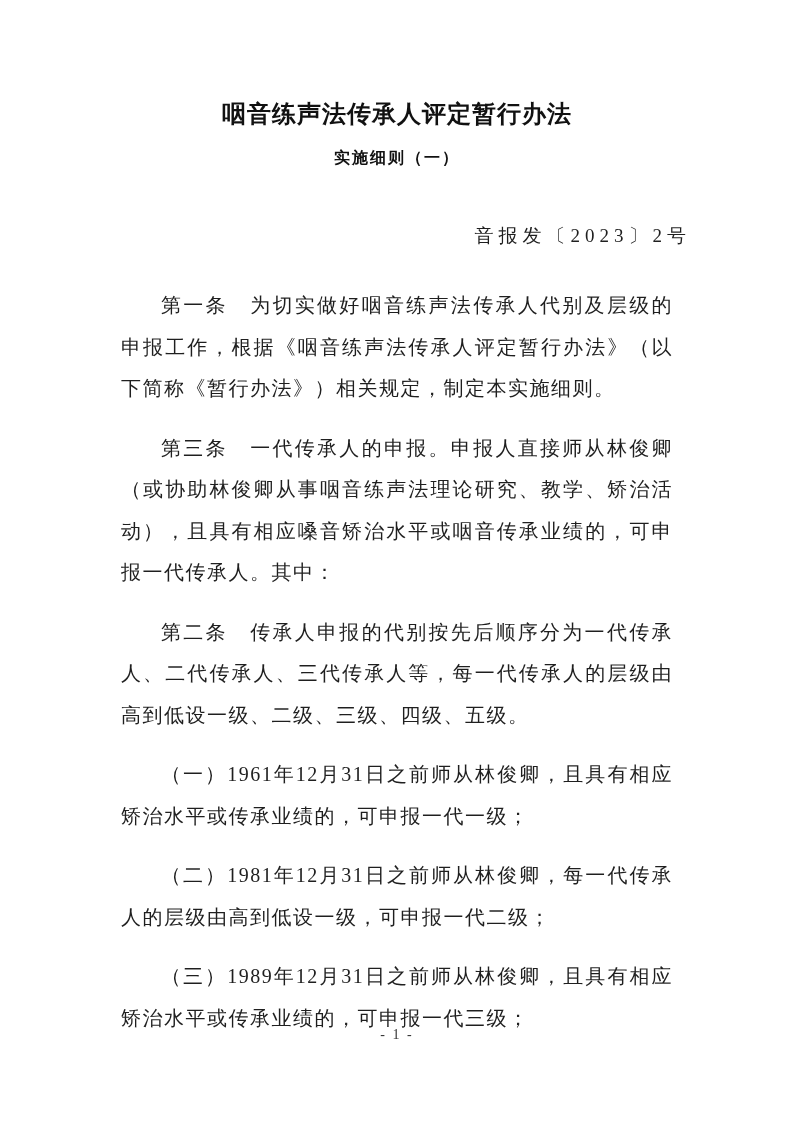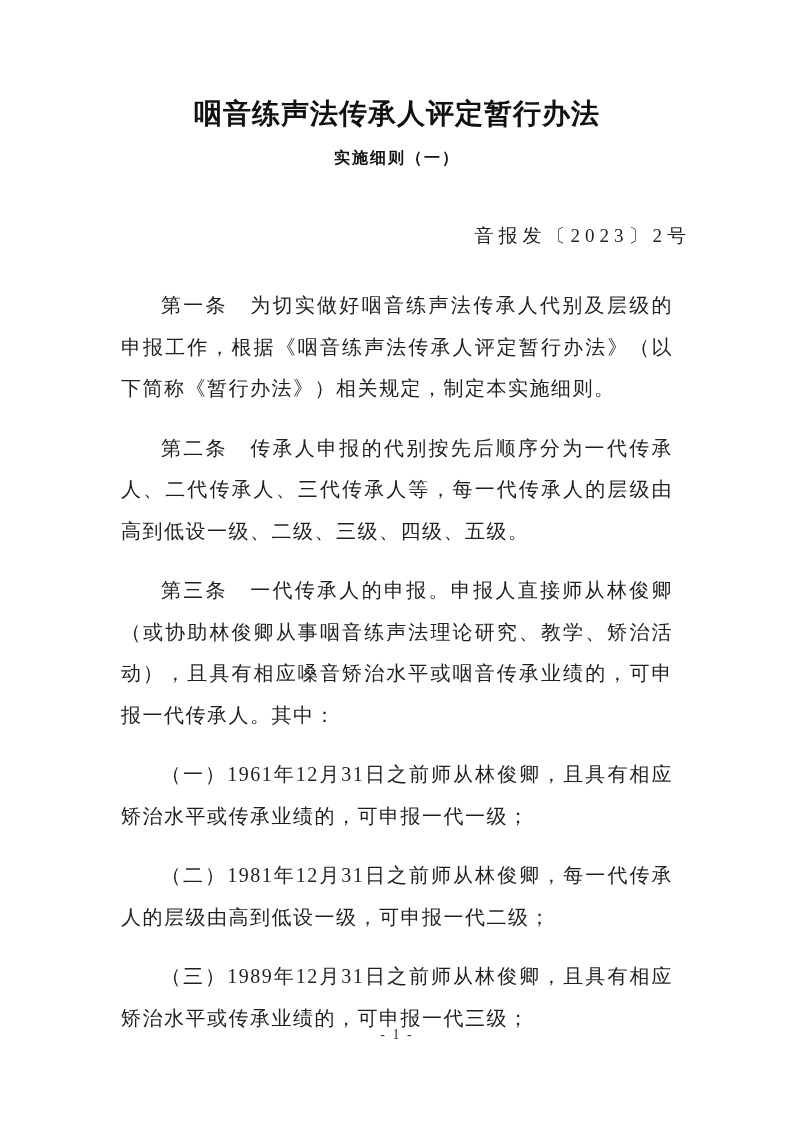--- a/index.html
+++ b/index.html
@@ -23,21 +23,21 @@
     background: #ffffff;
   }
   .title {
     margin: 0;
     text-align: center;
     font-weight: 700;
     color: #111111;
   }
   .title .line1 {
     display: block;
-    font-size: 28px;
+    font-size: 24px;
     line-height: 44px;
     letter-spacing: 1px;
   }
   .title .line2 {
     display: block;
     font-size: 16px;
     line-height: 44px;
     letter-spacing: 2px;
   }
   .doc-number {
@@ -78,22 +78,22 @@
 
   <h1 class="title">
     <span class="line1">咽音练声法传承人评定暂行办法</span>
     <span class="line2">实施细则（一）</span>
   </h1>
 
   <div class="doc-number">音报发〔2023〕2号</div>
 
   <div class="doc-body">
     <p>第一条　为切实做好咽音练声法传承人代别及层级的申报工作，根据《咽音练声法传承人评定暂行办法》（以下简称《暂行办法》）相关规定，制定本实施细则。</p>
+    <p>第三条　一代传承人的申报。申报人直接师从林俊卿（或协助林俊卿从事咽音练声法理论研究、教学、矫治活动），且具有相应嗓音矫治水平或咽音传承业绩的，可申报一代传承人。其中：</p>
     <p>第二条　传承人申报的代别按先后顺序分为一代传承人、二代传承人、三代传承人等，每一代传承人的层级由高到低设一级、二级、三级、四级、五级。</p>
-    <p>第三条　一代传承人的申报。申报人直接师从林俊卿（或协助林俊卿从事咽音练声法理论研究、教学、矫治活动），且具有相应嗓音矫治水平或咽音传承业绩的，可申报一代传承人。其中：</p>
     <p>（一）1961年12月31日之前师从林俊卿，且具有相应矫治水平或传承业绩的，可申报一代一级；</p>
     <p>（二）1981年12月31日之前师从林俊卿，每一代传承人的层级由高到低设一级，可申报一代二级；</p>
     <p>（三）1989年12月31日之前师从林俊卿，且具有相应矫治水平或传承业绩的，可申报一代三级；</p>
   </div>
 
   <div class="page-number">- 1 -</div>
 
 </div>
 
 </body></html>

